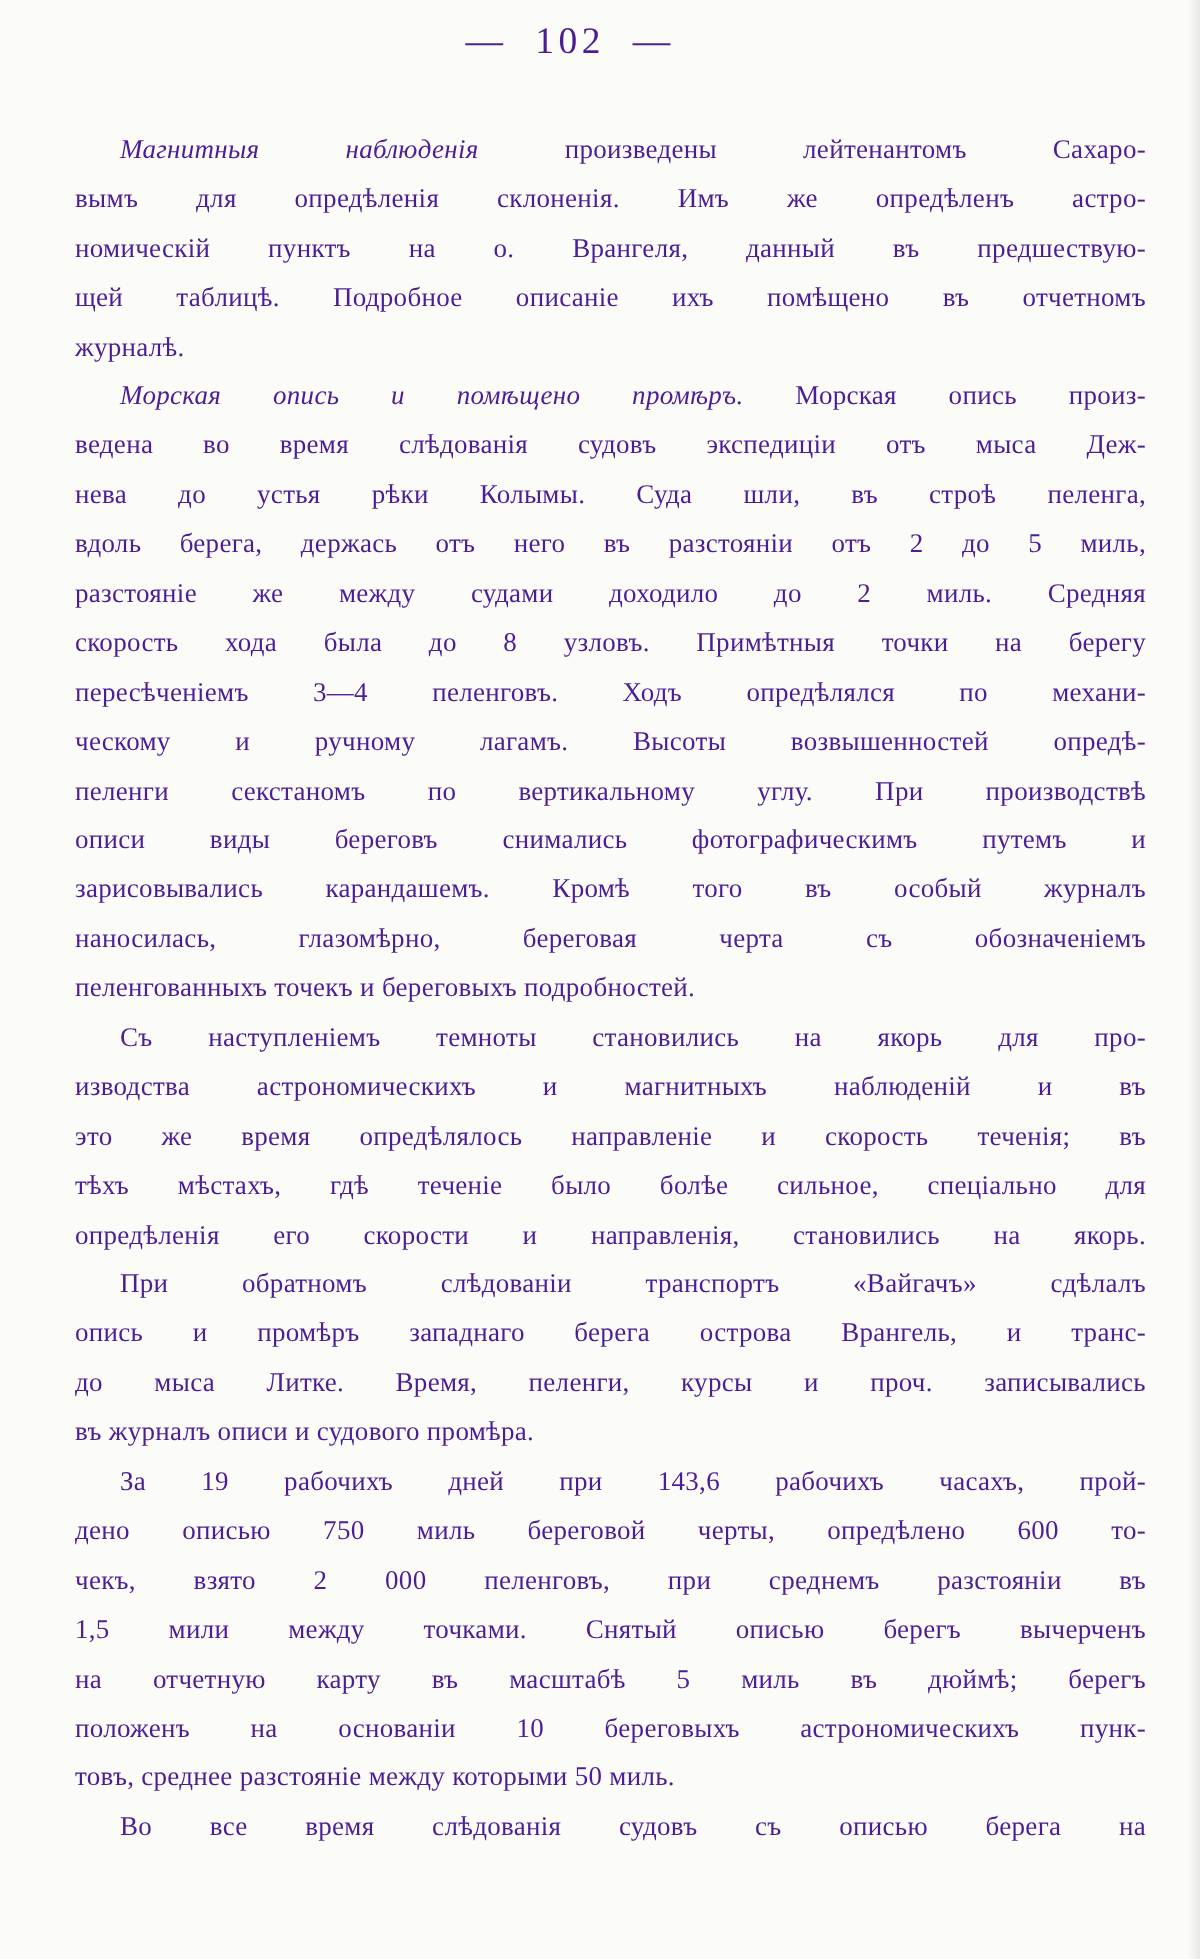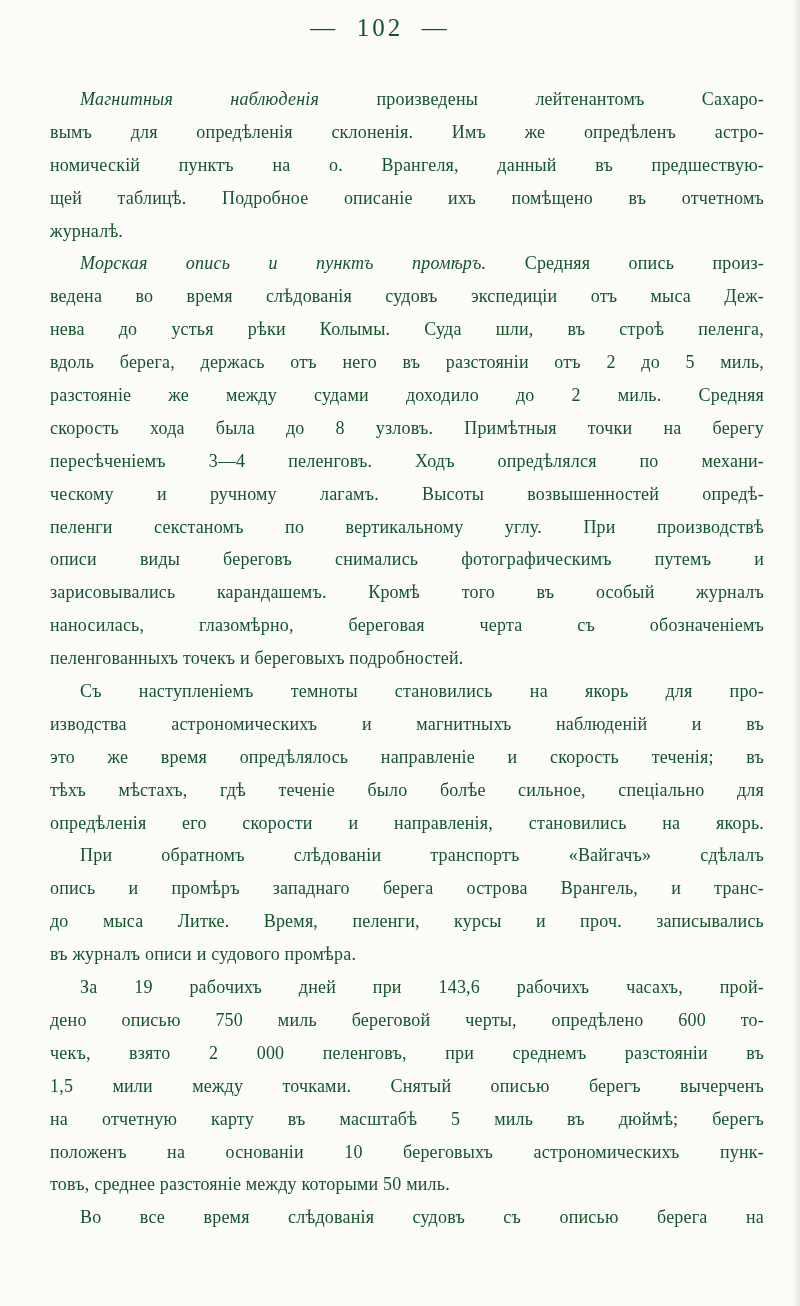--- a/index.html
+++ b/index.html
@@ -55,29 +55,29 @@
   .line.indent {
     text-indent: 30px;
   }
   .it {
     font-style: italic;
   }
 </style>
 </head>
 <body>
 
-<div class="page" style="background: rgb(251, 251, 248); color: #14532d;">
+<div class="page" style="background: rgb(251, 251, 248); color: #4c1d95;">
   <div class="running-head">—  102  —</div>
   <div class="text-block" id="text-block">
       <div class="line indent just"><span class="it">Магнитныя наблюденія</span><span> произведены лейтенантомъ Сахаро-</span></div>
       <div class="line just"><span>вымъ для опредѣленія склоненія. Имъ же опредѣленъ астро-</span></div>
       <div class="line just"><span>номическій пунктъ на о. Врангеля, данный въ предшествую-</span></div>
       <div class="line just"><span>щей таблицѣ. Подробное описаніе ихъ помѣщено въ отчетномъ</span></div>
       <div class="line"><span>журналѣ.</span></div>
-      <div class="line indent just"><span class="it">Морская опись и пунктъ промѣръ.</span><span> Средняя опись произ-</span></div>
+      <div class="line indent just"><span class="it">Морская опись и помѣщено промѣръ.</span><span> Морская опись произ-</span></div>
       <div class="line just"><span>ведена во время слѣдованія судовъ экспедиціи отъ мыса Деж-</span></div>
       <div class="line just"><span>нева до устья рѣки Колымы. Суда шли, въ строѣ пеленга,</span></div>
       <div class="line just"><span>вдоль берега, держась отъ него въ разстояніи отъ 2 до 5 миль,</span></div>
       <div class="line just"><span>разстояніе же между судами доходило до 2 миль. Средняя</span></div>
       <div class="line just"><span>скорость хода была до 8 узловъ. Примѣтныя точки на берегу</span></div>
       <div class="line just"><span>пересѣченіемъ 3—4 пеленговъ. Ходъ опредѣлялся по механи-</span></div>
       <div class="line just"><span>ческому и ручному лагамъ. Высоты возвышенностей опредѣ-</span></div>
       <div class="line just"><span>пеленги секстаномъ по вертикальному углу. При производствѣ</span></div>
       <div class="line just"><span>описи виды береговъ снимались фотографическимъ путемъ и</span></div>
       <div class="line just"><span>зарисовывались карандашемъ. Кромѣ того въ особый журналъ</span></div>

